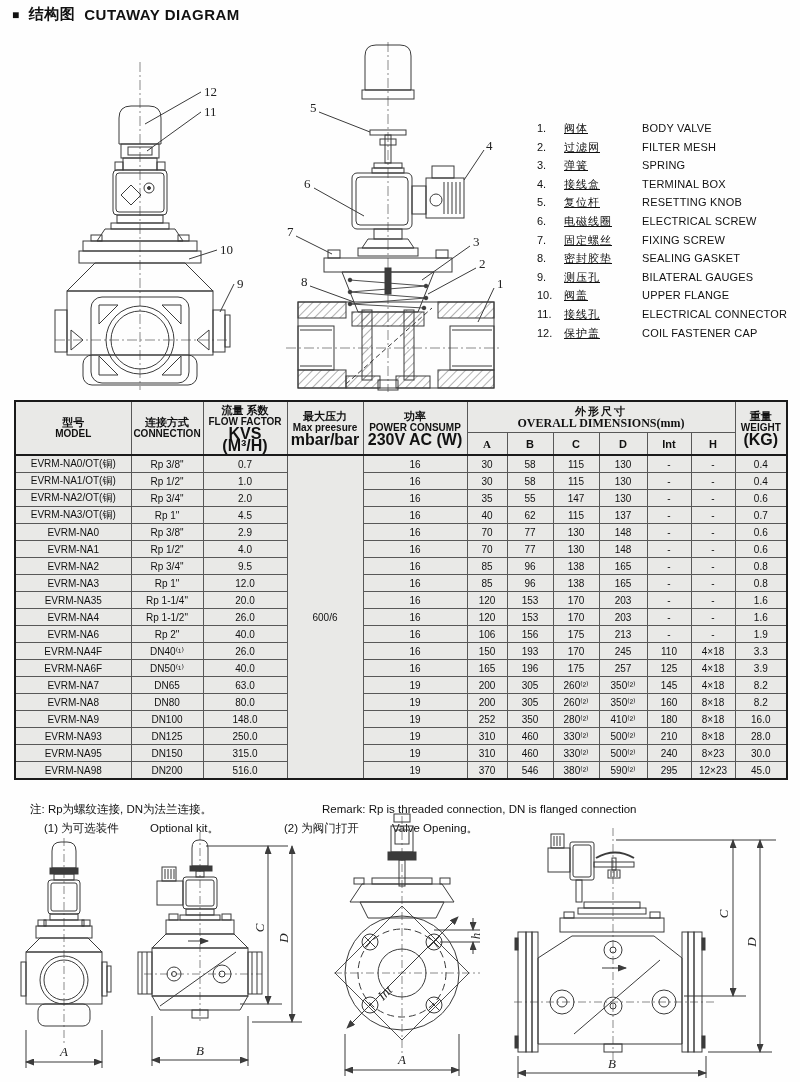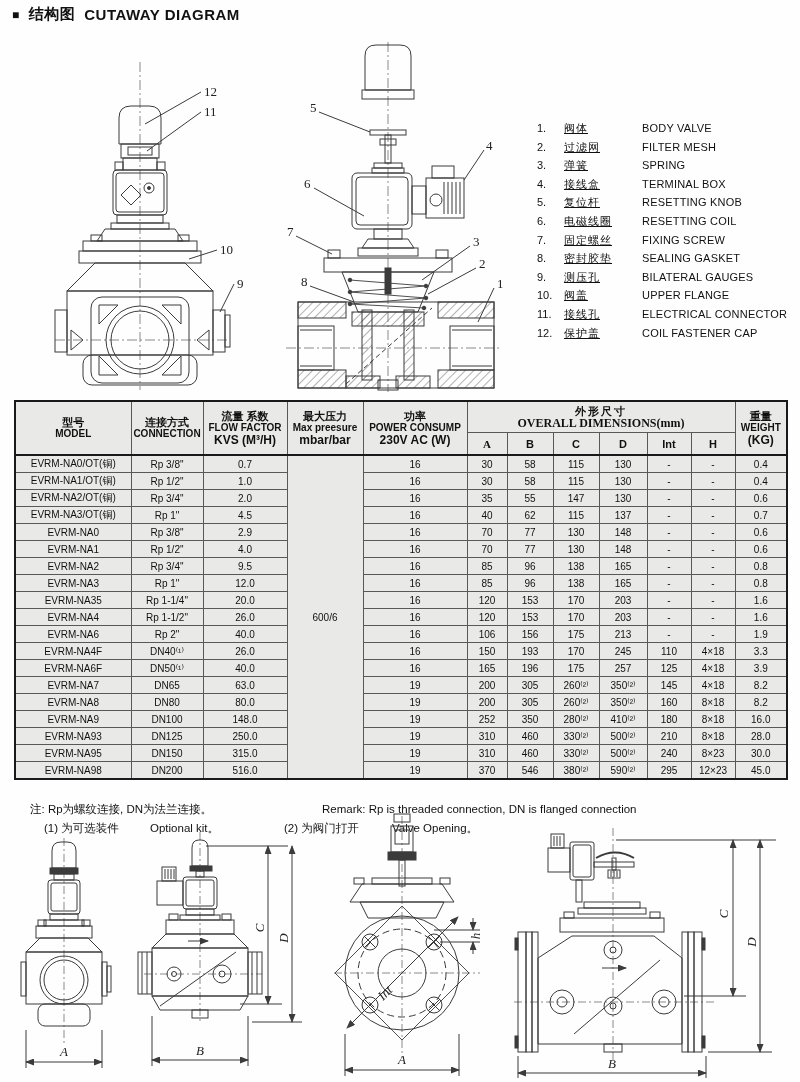--- a/index.html
+++ b/index.html
@@ -20,21 +20,21 @@
              background:#e9e9e7;table-layout:fixed;border:2px solid #1a1a1a;}
   table.spec th,table.spec td{border:1px solid #585858;text-align:center;vertical-align:middle;
              padding:0 1px;font-size:10px;overflow:hidden;}
   table.spec thead th{font-weight:bold;line-height:12px;}
   table.spec thead tr.h1 th{height:30px;}
   table.spec thead tr.h2 th{height:21px;font-size:11px;}
   table.spec thead{border-bottom:2px solid #1a1a1a;}
   table.spec tbody td{height:16px;font-size:10px;}
   .zh{font-size:11px;display:block;}
   .en{font-size:10px;display:block;}
-  .unit{font-size:12px;display:block;}
+  .unit{font-size:16px;display:block;}
   .serifed{font-family:"Liberation Serif","DejaVu Serif",serif;}
   .dims-head .zh{letter-spacing:2px;}
   .dims-head .en{font-family:"Liberation Serif","DejaVu Serif",serif;font-weight:bold;font-size:12px;}
   
   .notes{top:762px;left:22px;width:760px;font-size:11.5px;line-height:19px;}
   .notes .seg{position:absolute;white-space:nowrap;margin-top:38px;}
   
   svg{position:absolute;overflow:visible;}
   svg text{font-family:"Liberation Serif","DejaVu Serif",serif;fill:#222;}
   .co{font-size:13px;}
@@ -220,21 +220,21 @@
         <span class="part-en">TERMINAL BOX</span>
       </div>
     <div class="part-row">
         <span class="part-num">5.</span>
         <span class="part-zh">复位杆</span>
         <span class="part-en">RESETTING KNOB</span>
       </div>
     <div class="part-row">
         <span class="part-num">6.</span>
         <span class="part-zh">电磁线圈</span>
-        <span class="part-en">RESETTING COIL</span>
+        <span class="part-en">ELECTRICAL SCREW</span>
       </div>
     <div class="part-row">
         <span class="part-num">7.</span>
         <span class="part-zh">固定螺丝</span>
         <span class="part-en">FIXING SCREW</span>
       </div>
     <div class="part-row">
         <span class="part-num">8.</span>
         <span class="part-zh">密封胶垫</span>
         <span class="part-en">SEALING GASKET</span>

